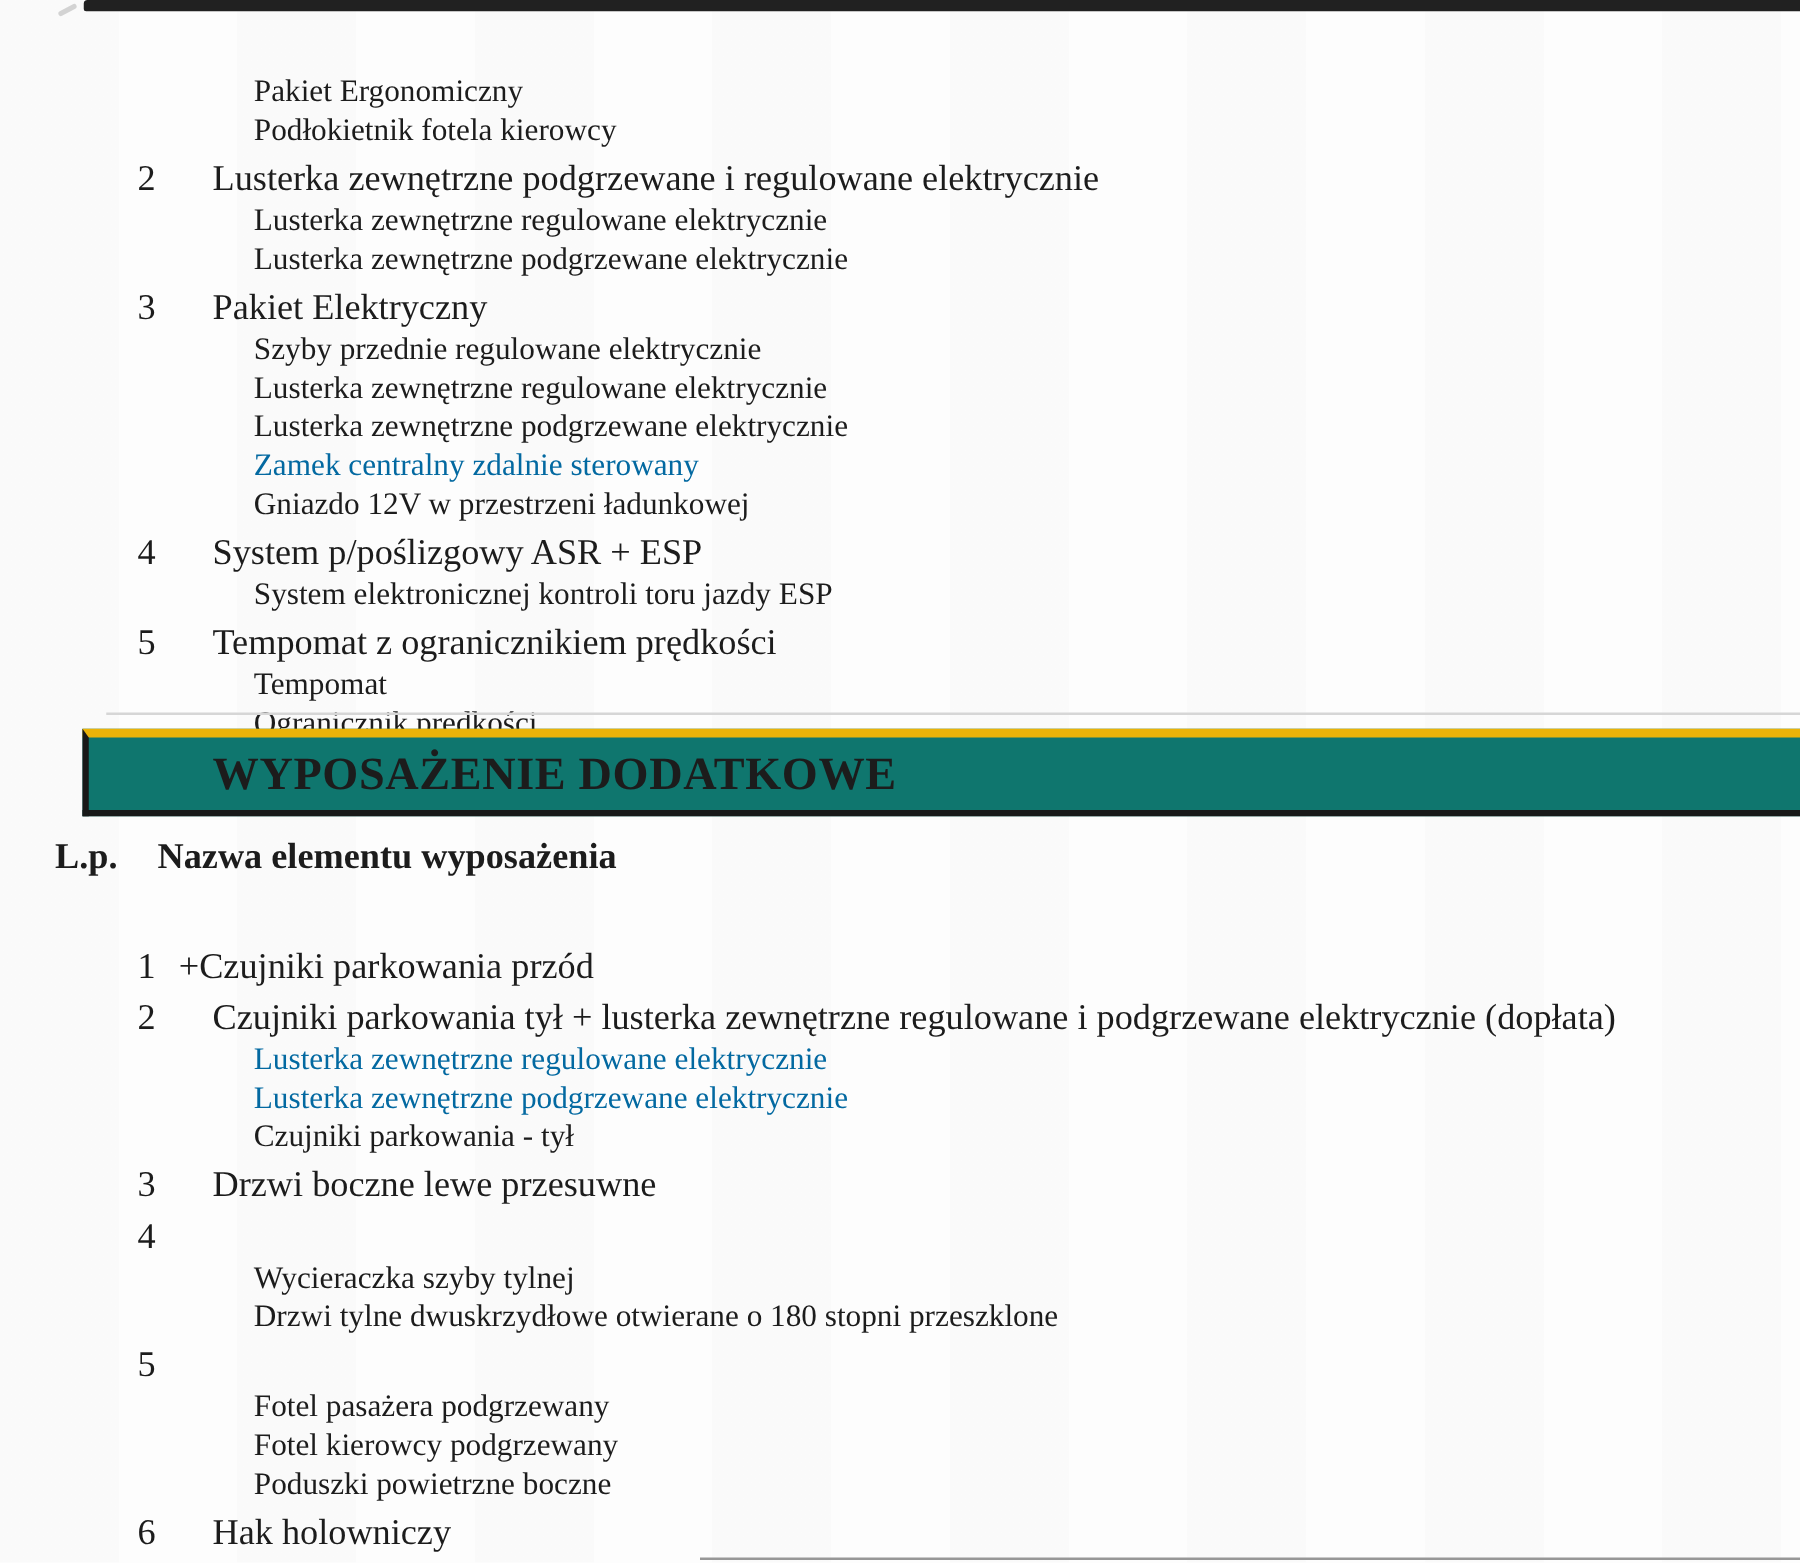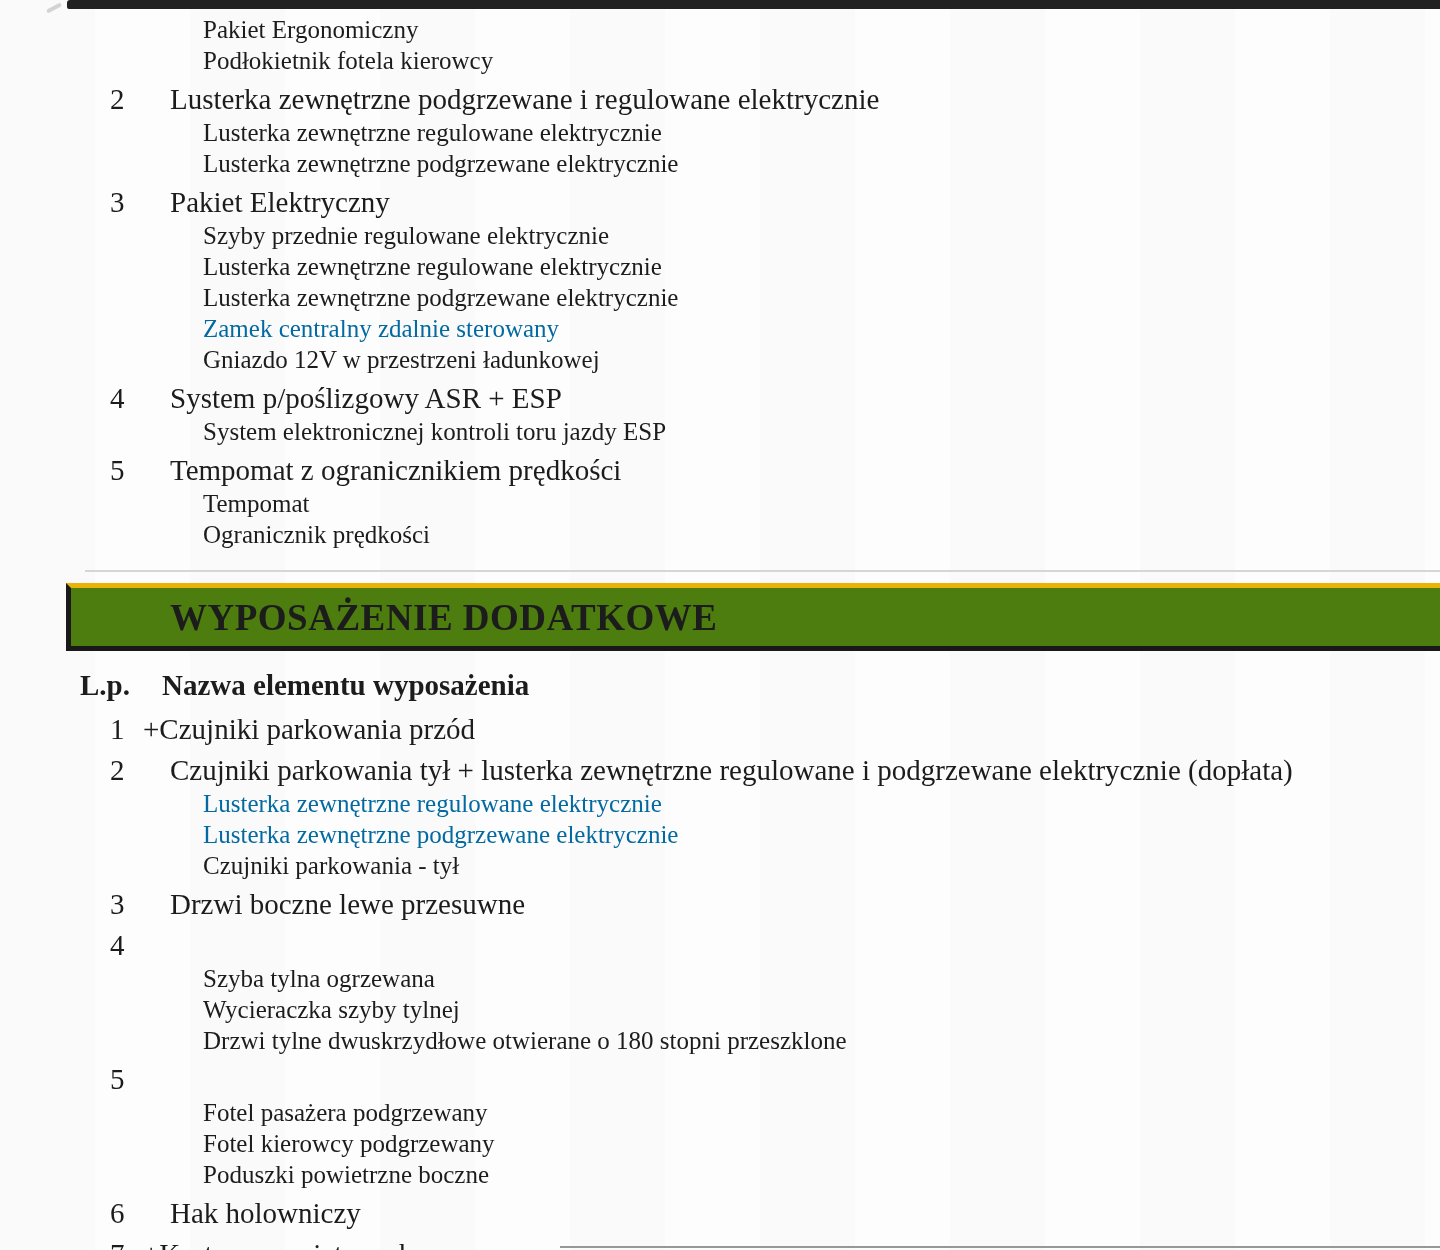--- a/index.html
+++ b/index.html
@@ -21,46 +21,46 @@
   .speck {
     position:absolute; top:6px; left:46px; width:16px; height:4px;
     background:#c9c9c9; transform:rotate(-28deg); border-radius:2px; opacity:.8;
   }
   .faint-line-above-box {
     position:absolute; top:570px; left:85px; right:0; height:2px; background:#d6d6d6;
   }
   .faint-line-bottom {
     position:absolute; top:1246px; left:560px; right:0; height:2px; background:#979797;
   }
-  .list { position:absolute; left:0; right:0; }
+  .list { position:absolute; left:0; right:0;margin-top:44px; }
   #section1 { top:14px; }
   #section2 { top:706px; }
   .row { white-space:nowrap; }
   .row.sub {
     font-size:25px; line-height:31px; padding-left:203px;
   }
   .row.main {
     display:flex; font-size:29px; line-height:35px; padding-left:110px; margin-top:6px;
   }
   .row.main .num { flex:none; width:60px; }
   .row.main.plus .num { width:33px; }
   .row.gray { color:#0369a1; }
   #section1 .row.main:first-of-type { margin-top:2px; }
   .header-box {
     position:absolute; top:583px; left:66px; right:0; height:58px;
-    border-top:5px solid #eab308; border-bottom:5px solid #191919; border-left:5px solid #191919;
-    background:#4d7c0f;
+    border-top:7px solid #eab308; border-bottom:5px solid #191919; border-left:5px solid #191919;
+    background:#0f766e;
     display:flex; align-items:center;
   }
   .header-box .title {
     font-weight:bold; font-size:37px; letter-spacing:.5px; padding-left:99px;
   }
   .table-header {
     position:absolute; top:668px; left:0; right:0;
-    display:flex; font-weight:bold; font-size:29px; line-height:34px; padding-left:80px;
+    display:flex; font-weight:bold; font-size:29px; line-height:34px; padding-left:44px;
   }
   .table-header .lp { flex:none; width:82px; }
 </style>
 </head>
 <body>
 
 <div class="topbar"></div>
 <div class="speck"></div>
 
 <div id="section1" class="list">
@@ -117,21 +117,20 @@
     <div class="row sub gray">Lusterka zewnętrzne regulowane elektrycznie</div>
     <div class="row sub gray">Lusterka zewnętrzne podgrzewane elektrycznie</div>
     <div class="row sub">Czujniki parkowania - tył</div>
     <div class="row main">
       <span class="num">3</span>
       <span class="txt">Drzwi boczne lewe przesuwne</span>
     </div>
     <div class="row main">
       <span class="num">4</span>
     </div>
-    <div class="row sub">Szyba tylna ogrzewana</div>
     <div class="row sub">Wycieraczka szyby tylnej</div>
     <div class="row sub">Drzwi tylne dwuskrzydłowe otwierane o 180 stopni przeszklone</div>
     <div class="row main">
       <span class="num">5</span>
     </div>
     <div class="row sub">Fotel pasażera podgrzewany</div>
     <div class="row sub">Fotel kierowcy podgrzewany</div>
     <div class="row sub">Poduszki powietrzne boczne</div>
     <div class="row main">
       <span class="num">6</span>

